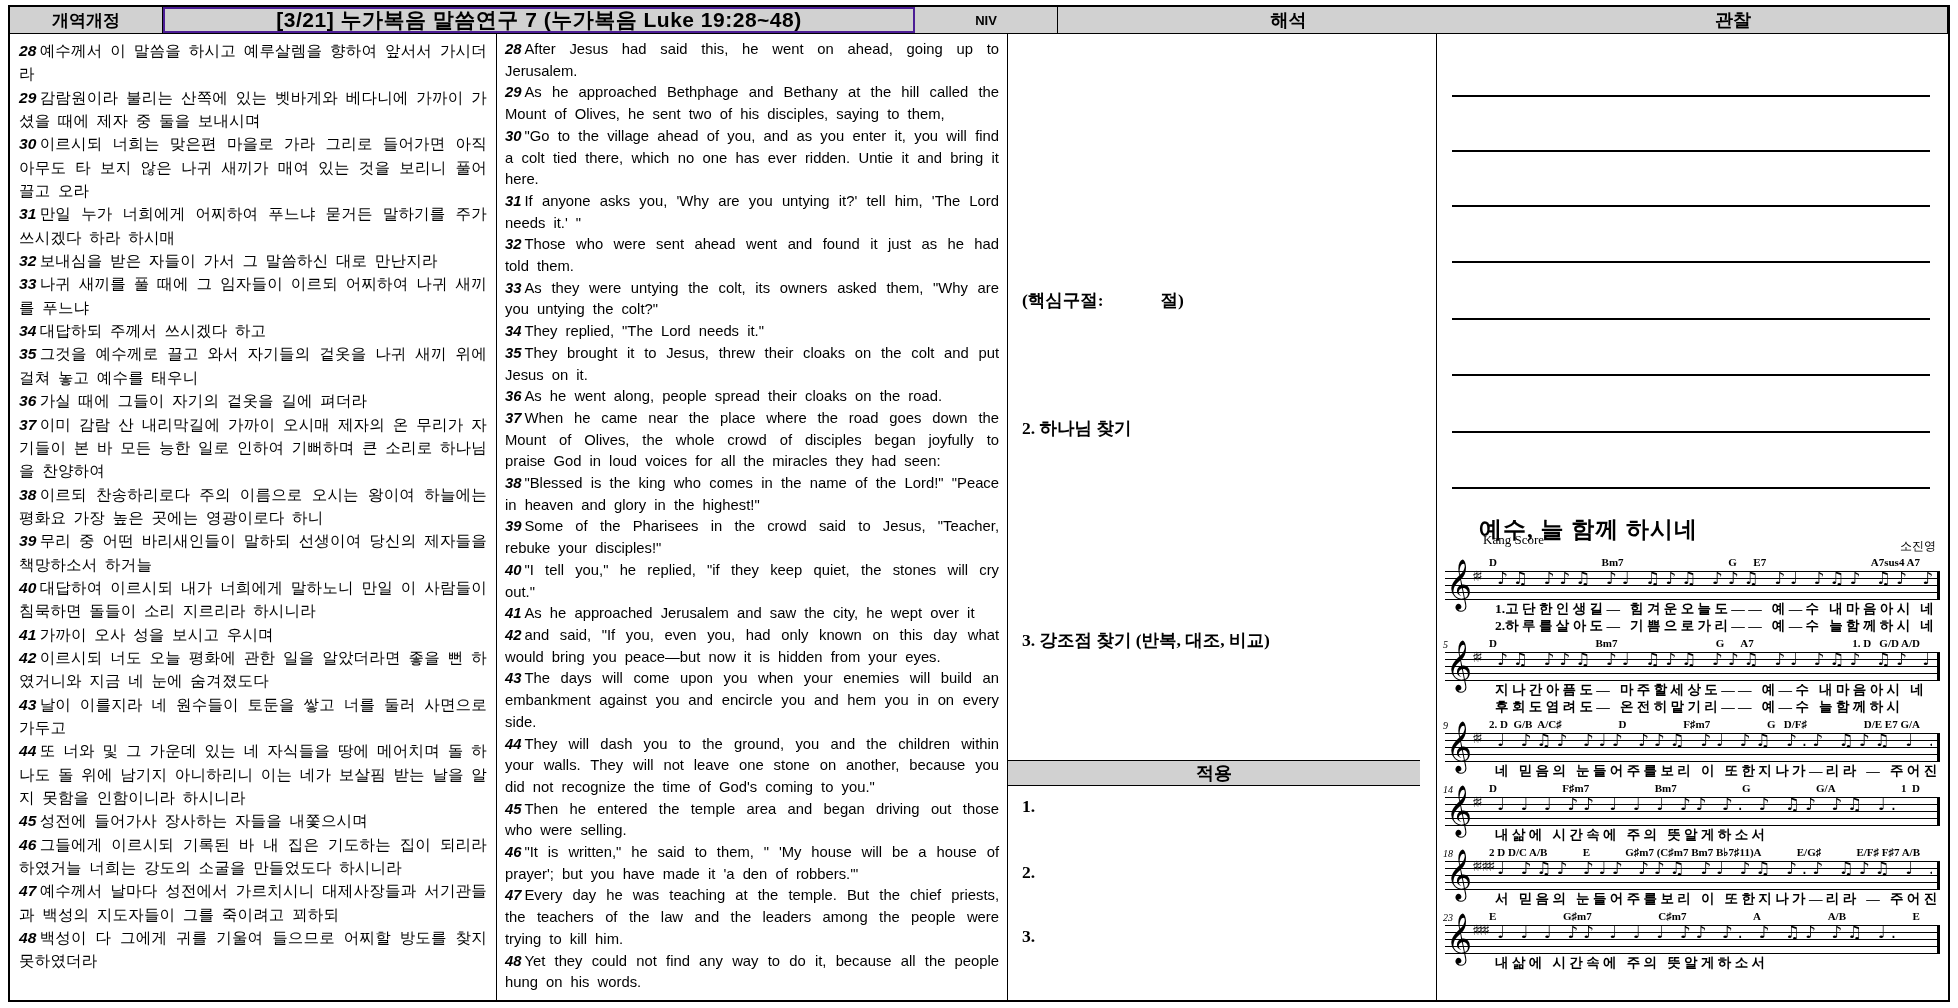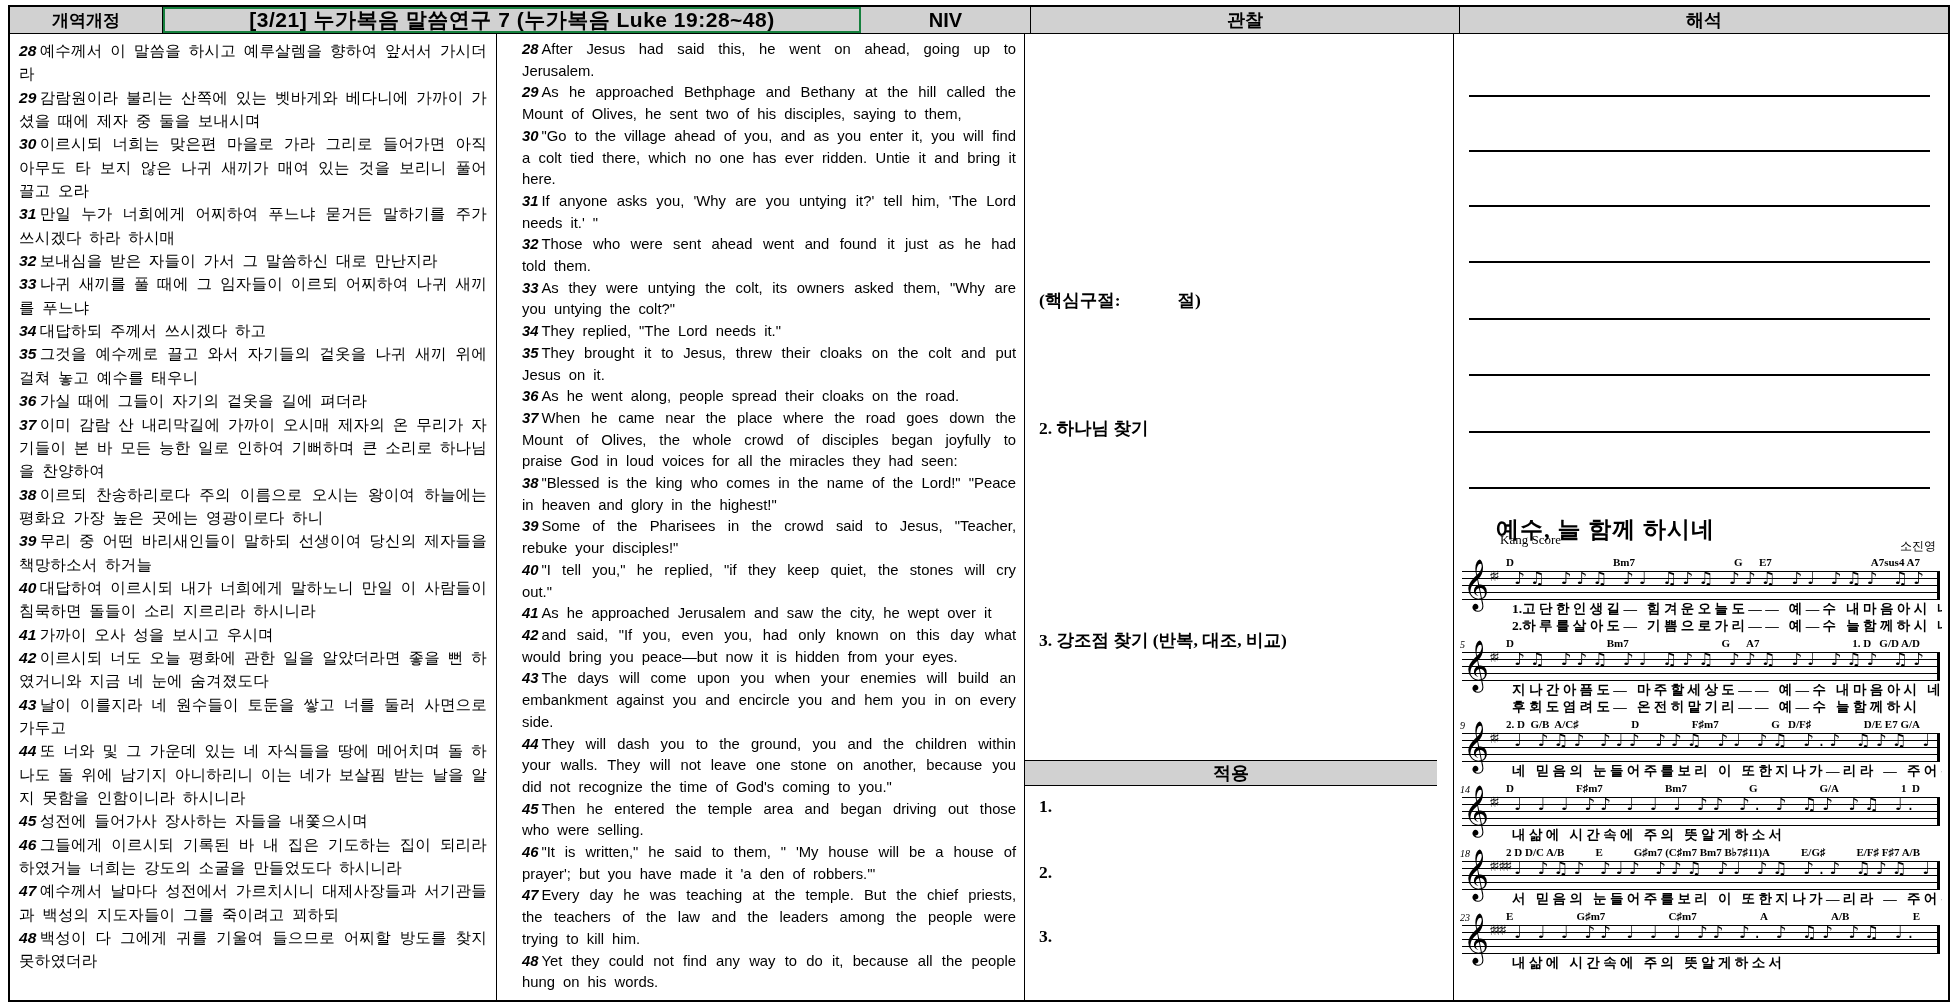--- a/index.html
+++ b/index.html
@@ -15,32 +15,32 @@
   .header-row {
     display: flex; height: 27px; flex: 0 0 27px;
     background: #d1d1d1; border-bottom: 1px solid #000;
   }
   .hcell {
     display: flex; align-items: center; justify-content: center;
     font-weight: bold; border-right: 1px solid #000; height: 100%;
   }
   .hcell.version { width: 153px; font-size: 17px; }
   .hcell.title-cell {
-    width: 698px; font-size: 21px; border: 2px solid #15803d;
+    width: 752px; font-size: 21px; border: 2px solid #4c1d95;
     letter-spacing: 0.5px;
   }
-  .hcell.niv { width: 170px; font-size: 20px; }
+  .hcell.niv { width: 143px; font-size: 13px; }
   .hcell.observe { width: 429px; font-size: 18px; }
   .hcell.interpret { width: auto; flex: 1; font-size: 18px; border-right: none; }
 
   
   .body-row { display: flex; flex: 1; min-height: 0; }
   .col { height: 100%; position: relative; }
   .col.kr { width: 487px; border-right: 1px solid #000; padding: 5px 9px 0 9px; }
-  .col.en { width: 511px; border-right: 1px solid #000; padding: 5px 8px 0 8px; margin-left: 17px; }
+  .col.en { width: 511px; border-right: 1px solid #000; padding: 5px 8px 0 8px; }
   .col.obs { width: 429px; border-right: 1px solid #000; }
   .col.itp { flex: 1; }
 
   .verse { text-align: justify; }
   .col.kr .verse { font-size: 15.5px; line-height: 23.35px; word-spacing: 3px; letter-spacing: 0.2px; }
   .col.en .verse { font-size: 14.8px; line-height: 21.7px; word-spacing: 4px; }
   .verse b { font-weight: bold; margin-right: 3px; font-style: italic; }
 
   
   .obs-item {
@@ -97,22 +97,22 @@
 </style>
 </head>
 <body>
 
 <div class="sheet">
 
   <div class="header-row">
     <div class="hcell version">개역개정</div>
     <div class="hcell title-cell">[3/21] 누가복음 말씀연구 7 (누가복음 Luke 19:28~48)</div>
     <div class="hcell niv">NIV</div>
+    <div class="hcell interpret">해석</div>
     <div class="hcell observe">관찰</div>
-    <div class="hcell interpret">해석</div>
   </div>
 
   <div class="body-row">
 
     <div class="col kr">
 
         <p class="verse"><b>28</b><span>예수께서 이 말씀을 하시고 예루살렘을 향하여 앞서서 가시더라</span></p>
 
         <p class="verse"><b>29</b><span>감람원이라 불리는 산쪽에 있는 벳바게와 베다니에 가까이 가셨을 때에 제자 중 둘을 보내시며</span></p>
 

